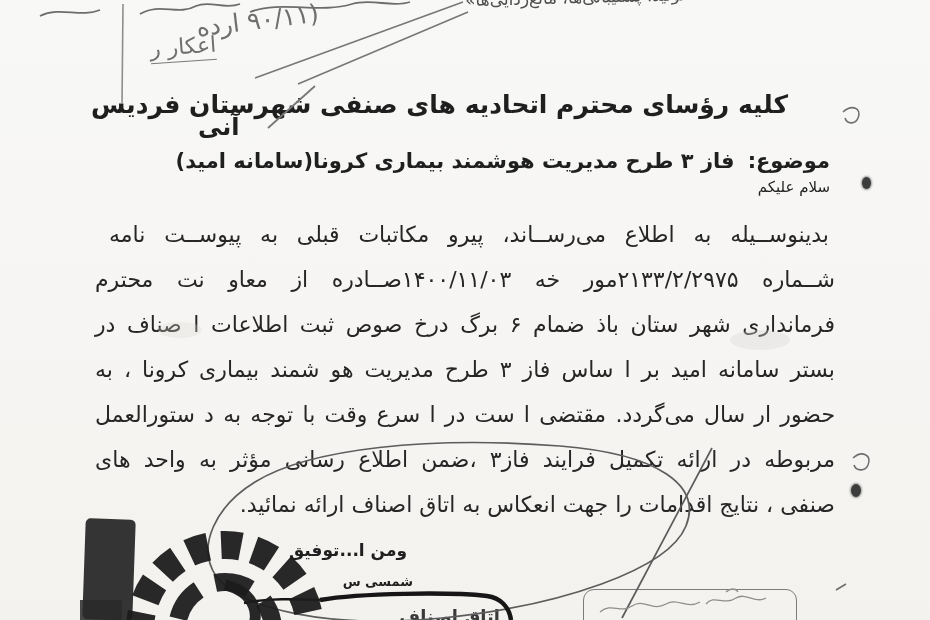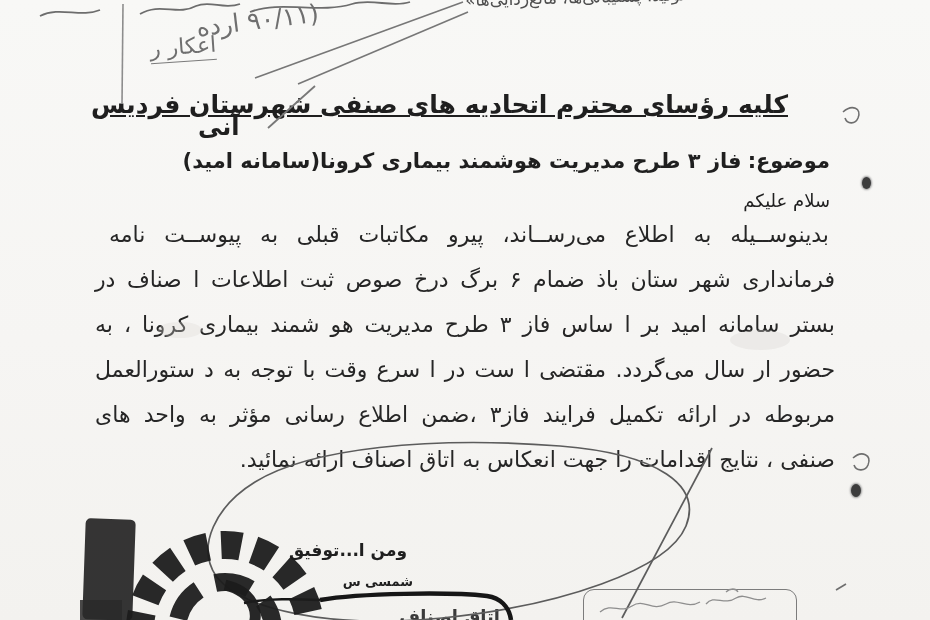--- a/index.html
+++ b/index.html
@@ -5,25 +5,25 @@
   html,body{margin:0;padding:0;}
   body{background:#e9e9e7;font-family:"DejaVu Sans",sans-serif;}
   #page{
     position:relative;width:930px;height:620px;overflow:hidden;
     background:linear-gradient(180deg,#f8f8f6 0%,#f6f5f3 55%,#f3f2ef 100%);
     color:#222;direction:rtl;
   }
   .abs{position:absolute;}
   .ink{color:#1f1f1f;}
   
-  .recipient{top:90px;right:142px;font-size:25px;font-weight:bold;letter-spacing:.2px;text-decoration:underline;}
+  .recipient{top:90px;right:142px;font-size:25px;font-weight:bold;letter-spacing:.2px;}
   .priority{top:95px;left:198px;font-size:24px;font-weight:bold;margin-top:18px;}
   .subject{top:149px;right:100px;font-size:21px;font-weight:bold;}
-  .subject .lbl{margin-left:6px;}
-  .salutation{top:190px;right:100px;font-size:18px;}
+  .subject .lbl{margin-left:13px;}
+  .salutation{top:178px;right:100px;font-size:15px;}
   
   .body-block{top:212px;right:95px;width:740px;font-size:22px;line-height:45px;color:#262626;}
   .body-line{direction:rtl;text-align:justify;text-align-last:justify;white-space:nowrap;
              text-align-last:justify;overflow:visible;}
   .body-line.first{padding-left:14px;padding-right:6px;}
   .body-line.last{text-align-last:right;}
   
   .sig-closing{top:540px;right:523px;font-size:17px;font-weight:bold;white-space:nowrap;margin-left:40px;}
   .sig-name{top:574px;right:517px;font-size:13px;font-weight:bold;white-space:nowrap;}
   .sig-title{top:606px;right:430px;font-size:18px;font-weight:bold;white-space:nowrap;color:#3a3a3a;}
@@ -54,20 +54,21 @@
   <div class="abs recipient ink">کلیه رؤسای محترم اتحادیه های صنفی شهرستان فردیس</div>
   <div class="abs priority ink">آنی</div>
 
   <div class="abs subject ink">
     <span class="lbl">موضوع:</span><span>فاز ۳ طرح مدیریت هوشمند بیماری کرونا(سامانه امید)</span>
   </div>
   <div class="abs salutation ink">سلام علیکم</div>
 
   <div class="abs body-block">
     <div class="body-line first">بدینوســیله به اطلاع می‌رســاند، پیرو مکاتبات قبلی به پیوســت نامه</div>
+    <div class="body-line">شــماره ۲۱۳۳/۲/۲۹۷۵مور خه ۱۴۰۰/۱۱/۰۳صــادره از معاو نت محترم</div>
     <div class="body-line">فرمانداری  شهر ستان باذ ضمام ۶ برگ درخ صوص ثبت اطلاعات ا صناف در</div>
     <div class="body-line">بستر  سامانه امید بر ا ساس فاز ۳ طرح مدیریت هو شمند بیماری کرونا ، به</div>
     <div class="body-line">حضور ار سال می‌گردد. مقتضی ا ست در ا سرع وقت با توجه به د ستورالعمل</div>
     <div class="body-line">مربوطه در ارائه تکمیل فرایند فاز۳ ،ضمن اطلاع رسانی مؤثر به واحد های</div>
     <div class="body-line last">صنفی ، نتایج اقدامات را جهت انعکاس به اتاق اصناف ارائه نمائید.</div>
   </div>
 
   <div class="abs sig-closing ink">ومن ا...توفیق</div>
   <div class="abs sig-name ink">شمسی س</div>
   <div class="abs sig-title">اتاق اصناف</div>

